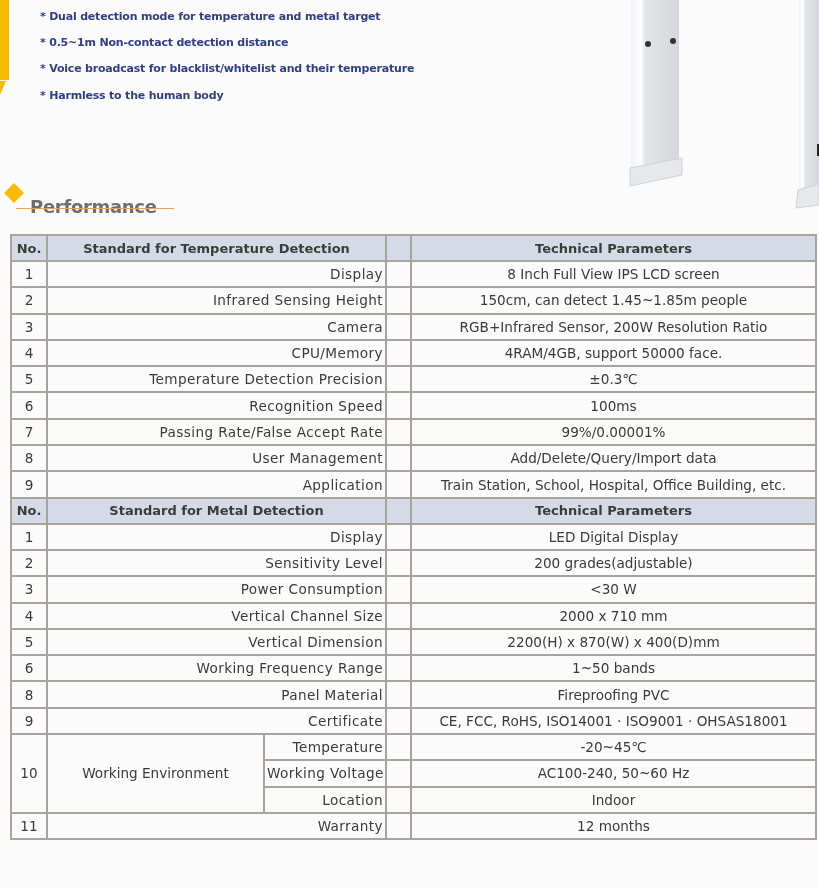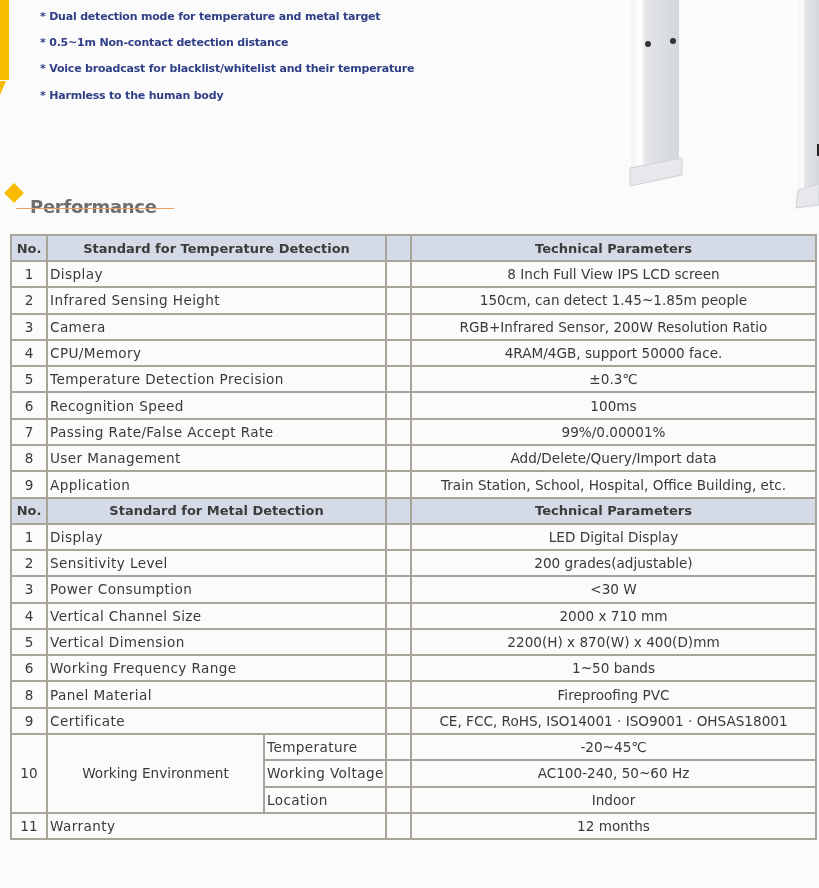--- a/index.html
+++ b/index.html
@@ -20,21 +20,21 @@
   .section-title .uline { position:absolute; left:12px; top:24px; width:158px; height:1px; background:#f0a05a; }
 
   table.spec {
     position:absolute; left:10px; top:234px; width:807px;
     border-collapse:collapse; font-size:13.6px; color:#3a3a3a;
     table-layout:fixed;
   }
   table.spec td, table.spec th { border:2px solid #a9a49a; padding:0 2px; height:24.3px; white-space:nowrap; overflow:hidden; }
   table.spec th { background:#d4dbe6; font-size:13px; font-weight:bold; color:#3b3b3b; height:24px; }
   .c-no { text-align:center; }
-  .c-std { text-align:left; letter-spacing:0.4px; }
+  .c-std { text-align:right; letter-spacing:0.4px; }
   .c-val { text-align:center; padding-left:2px !important; }
   .c-mid { text-align:center;margin-top:24px; }
 </style>
 </head>
 <body>
 
 <div class="accent-bar"></div>
 <div class="accent-tri"></div>
 
 <ul class="features">

